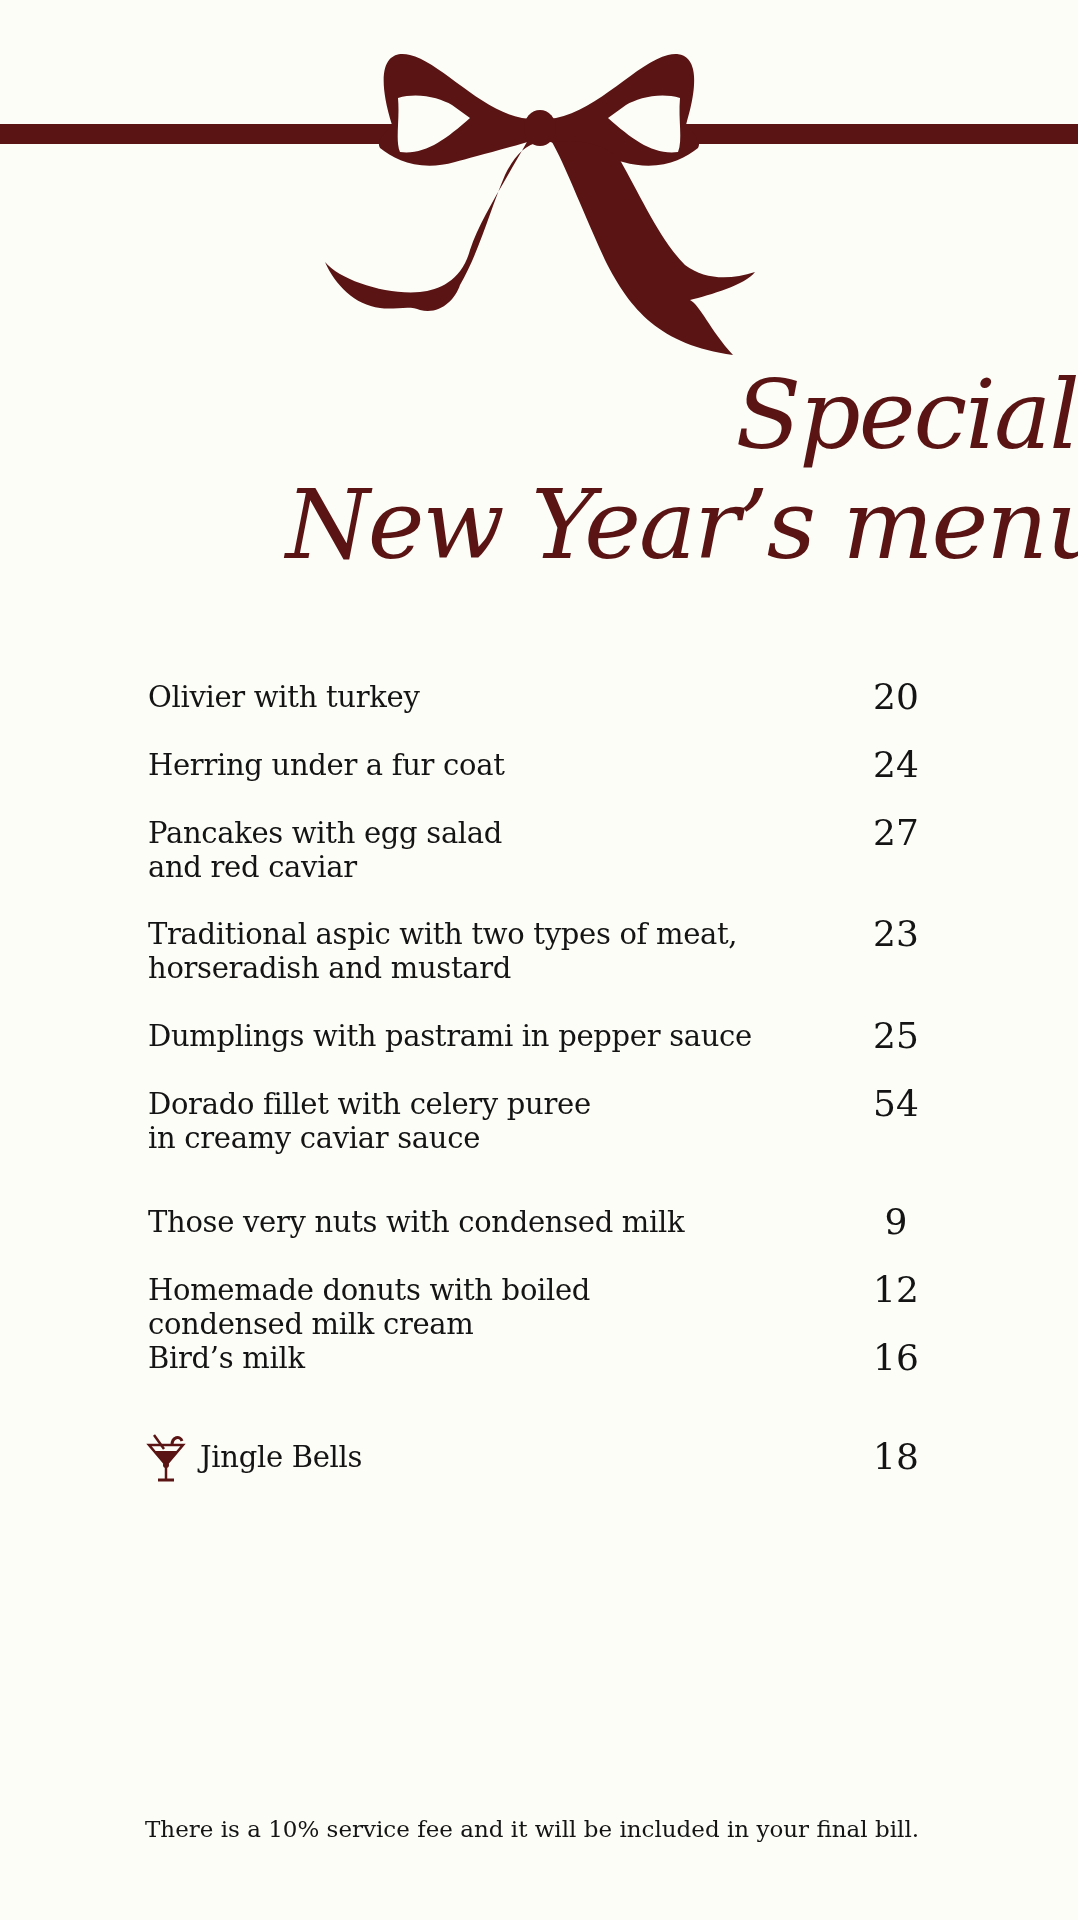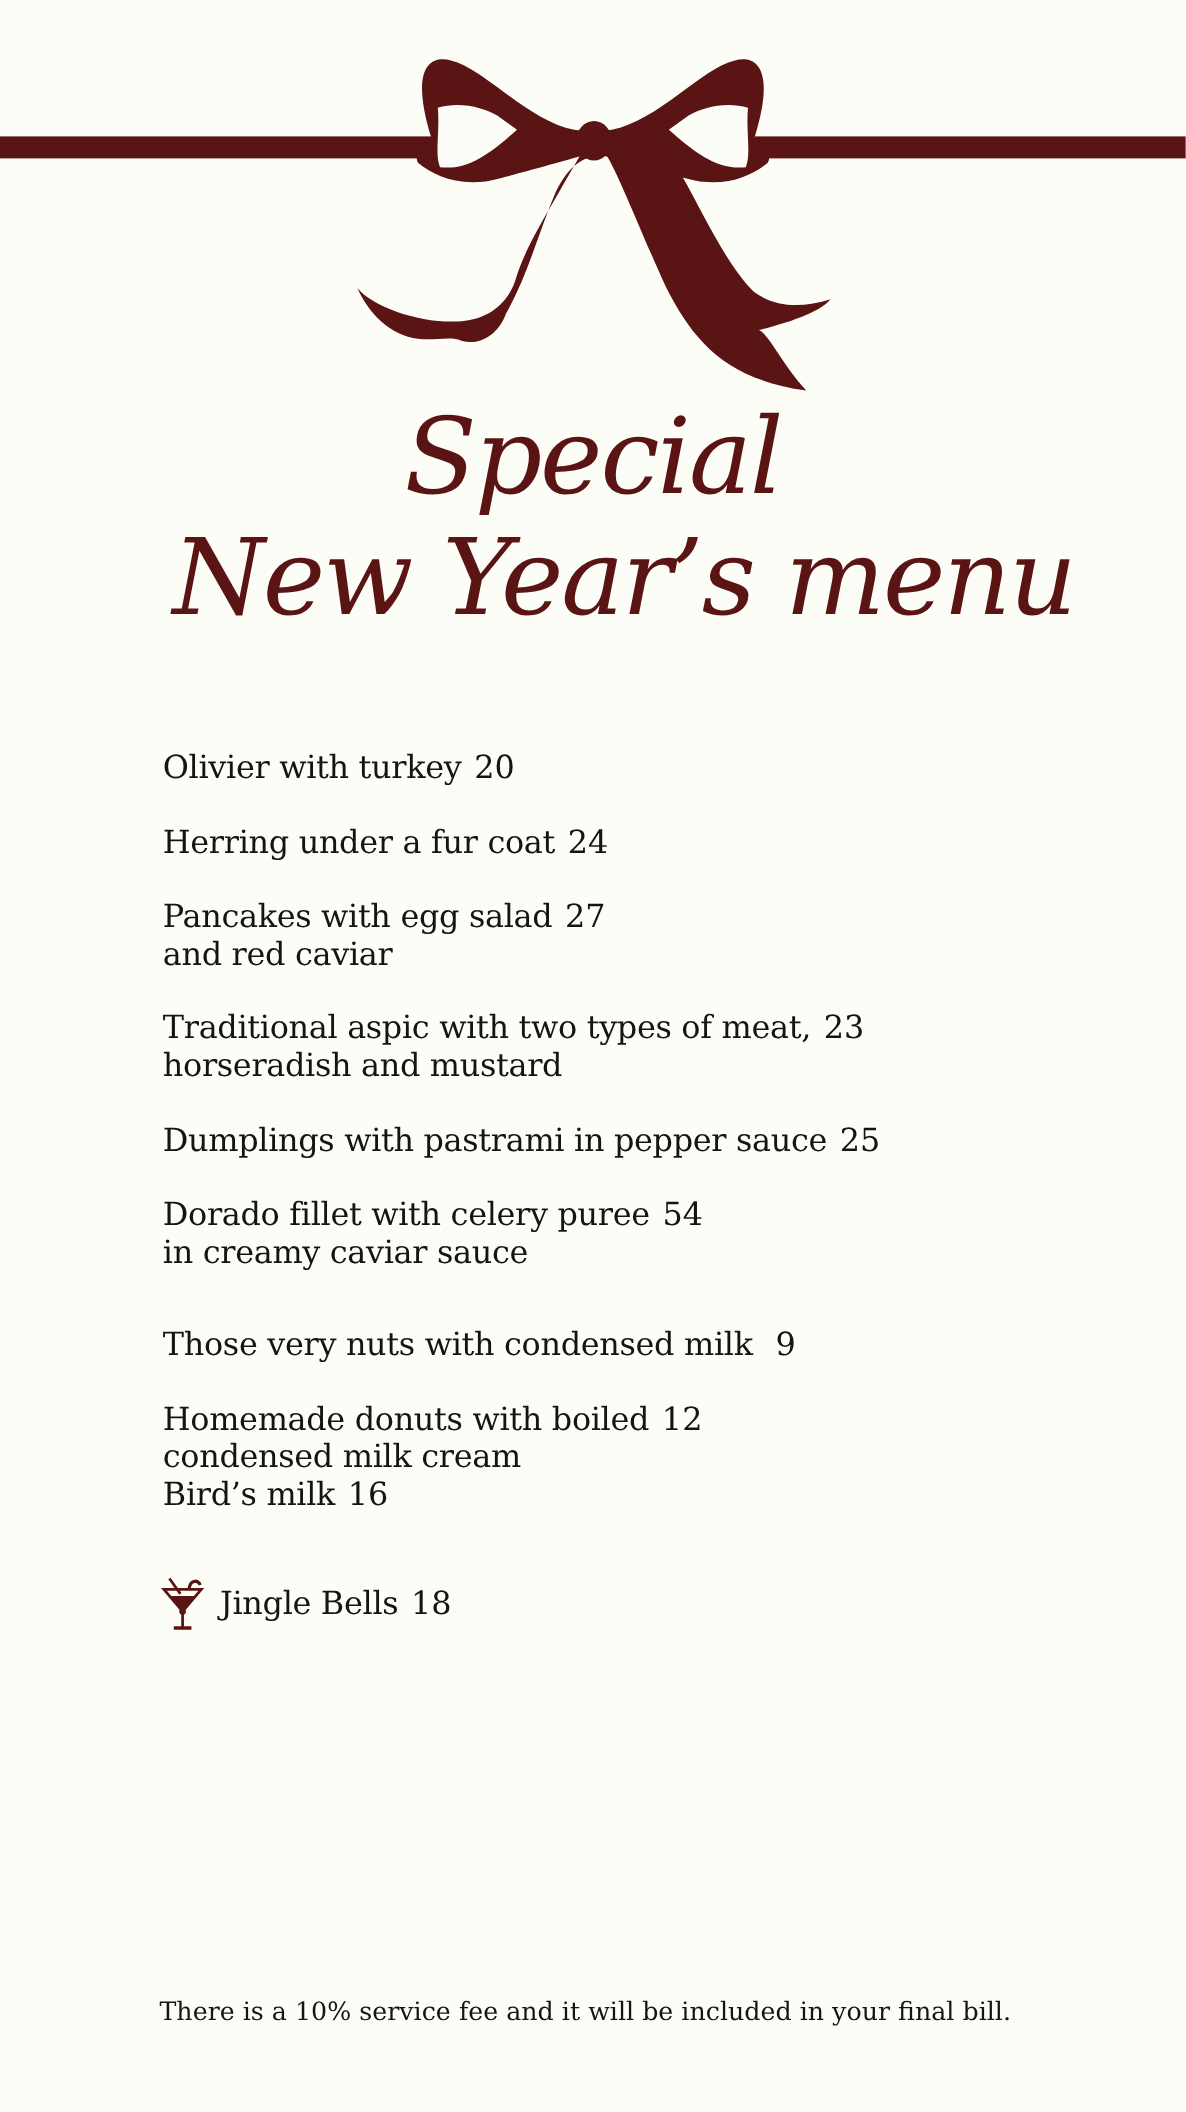--- a/index.html
+++ b/index.html
@@ -2,30 +2,30 @@
 <html><head>
 <meta charset="utf-8">
 <style>
   html, body { margin:0; padding:0; }
   body {
     width:1078px; height:1920px; background:#fdfdf8; position:relative; overflow:hidden;
     font-family:"DejaVu Serif", serif; color:#141414;
   }
   .ribbon { position:absolute; left:0; top:0; width:1078px; height:370px; }
   .title {
-    position:absolute; left:0; width:1078px; text-align:center;
+    position:absolute; left:0; width:1078px; text-align:right;
     font-family:"DejaVu Serif", serif; font-style:italic; color:#5a1414;
     letter-spacing:-2px;
   }
   .title.l1 { top:360px; font-size:96px; line-height:110px; }
   .title.l2 { top:470px; font-size:96px; line-height:110px;padding-left:28px; }
   .menu { position:absolute; left:148px; top:680px; width:772px; }
-  .item { display:flex; align-items:flex-start; }
+  .item { display:flex; justify-content:space-between; align-items:flex-start; }
   .name { font-size:29px; line-height:34px; white-space:pre-line; letter-spacing:-0.3px; }
-  .price { font-size:29px; line-height:34px; width:60px; text-align:center; margin-right:-6px; }
+  .price { font-size:36px; line-height:34px; width:60px; text-align:center; margin-right:-6px; }
   .drink { display:flex; align-items:center; }
   .drink svg { width:40px; height:52px; margin-right:14px; margin-left:4px; }
   .footer {
     position:absolute; left:145px; top:1815px; font-size:23px; line-height:28px; color:#141414;
   }
 </style>
 </head>
 <body>
 
 <svg class="ribbon" viewBox="0 0 1078 370" xmlns="http://www.w3.org/2000/svg">

